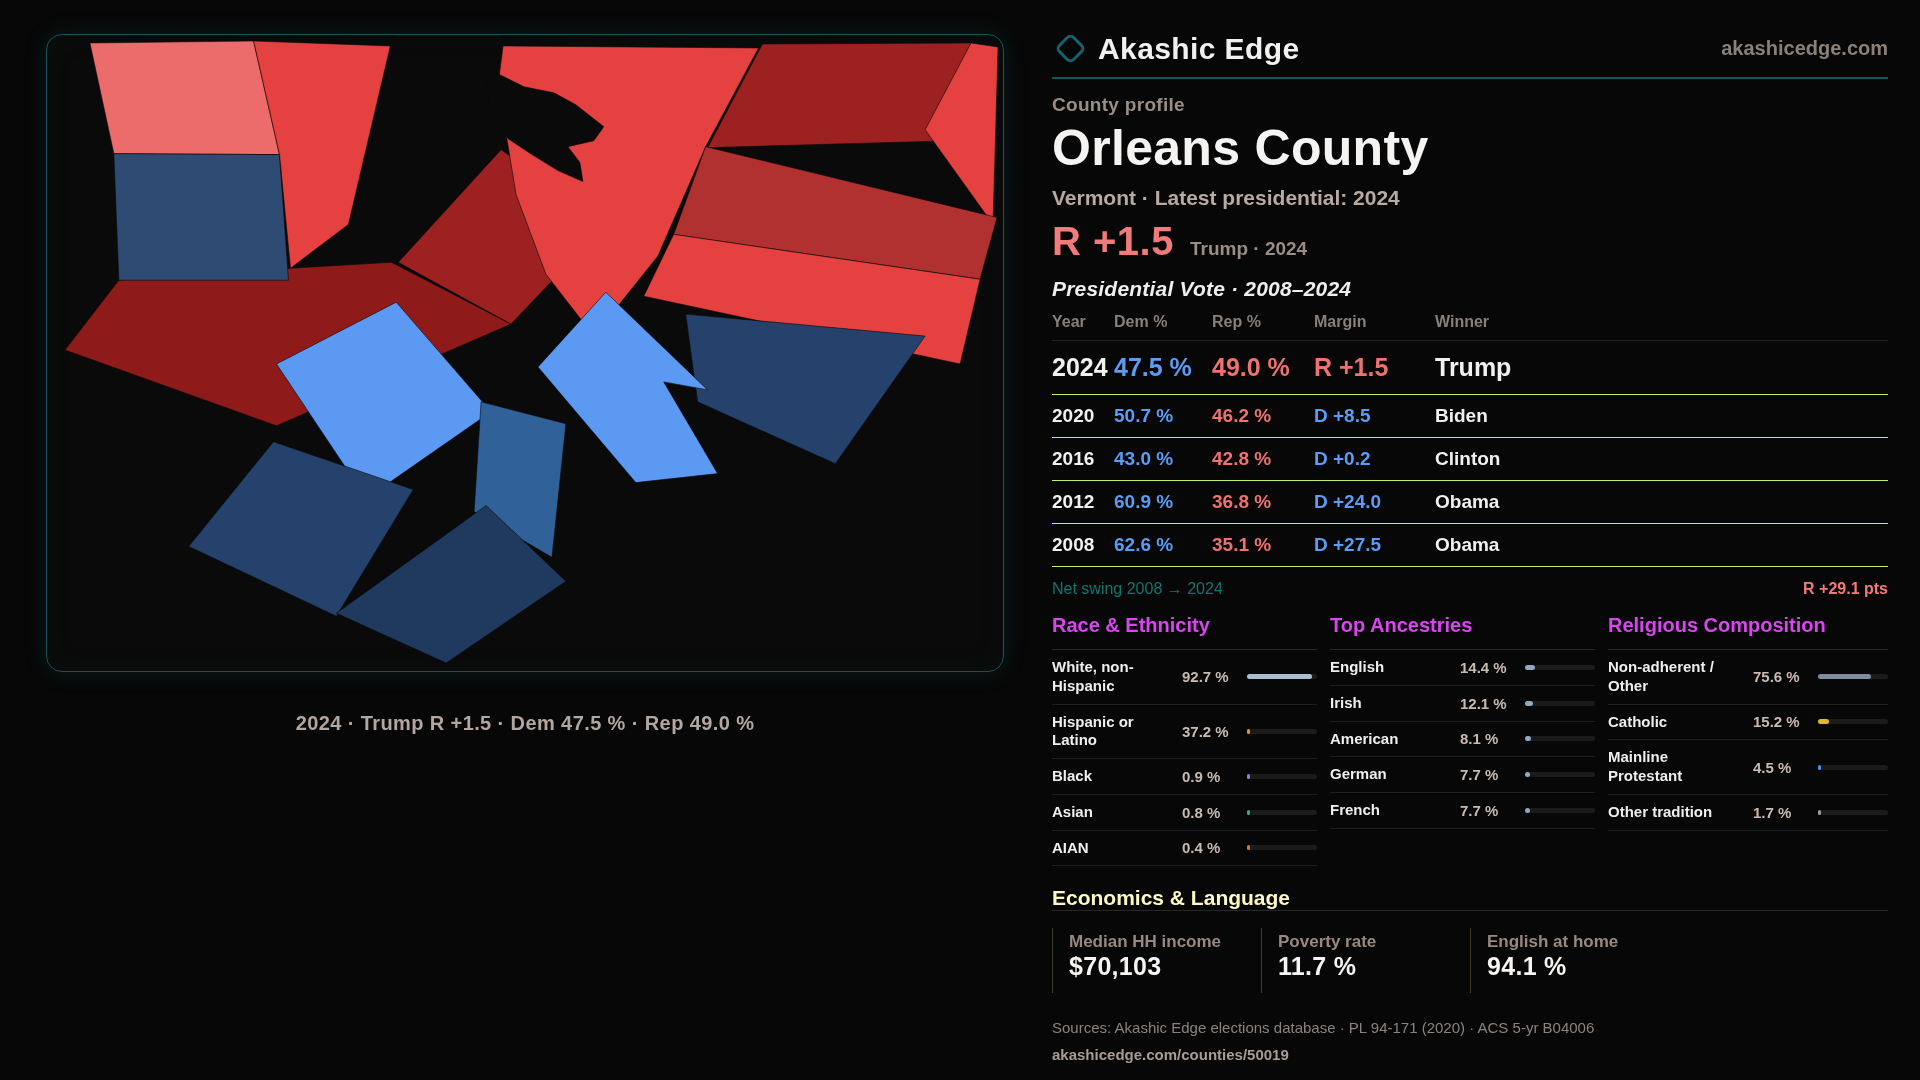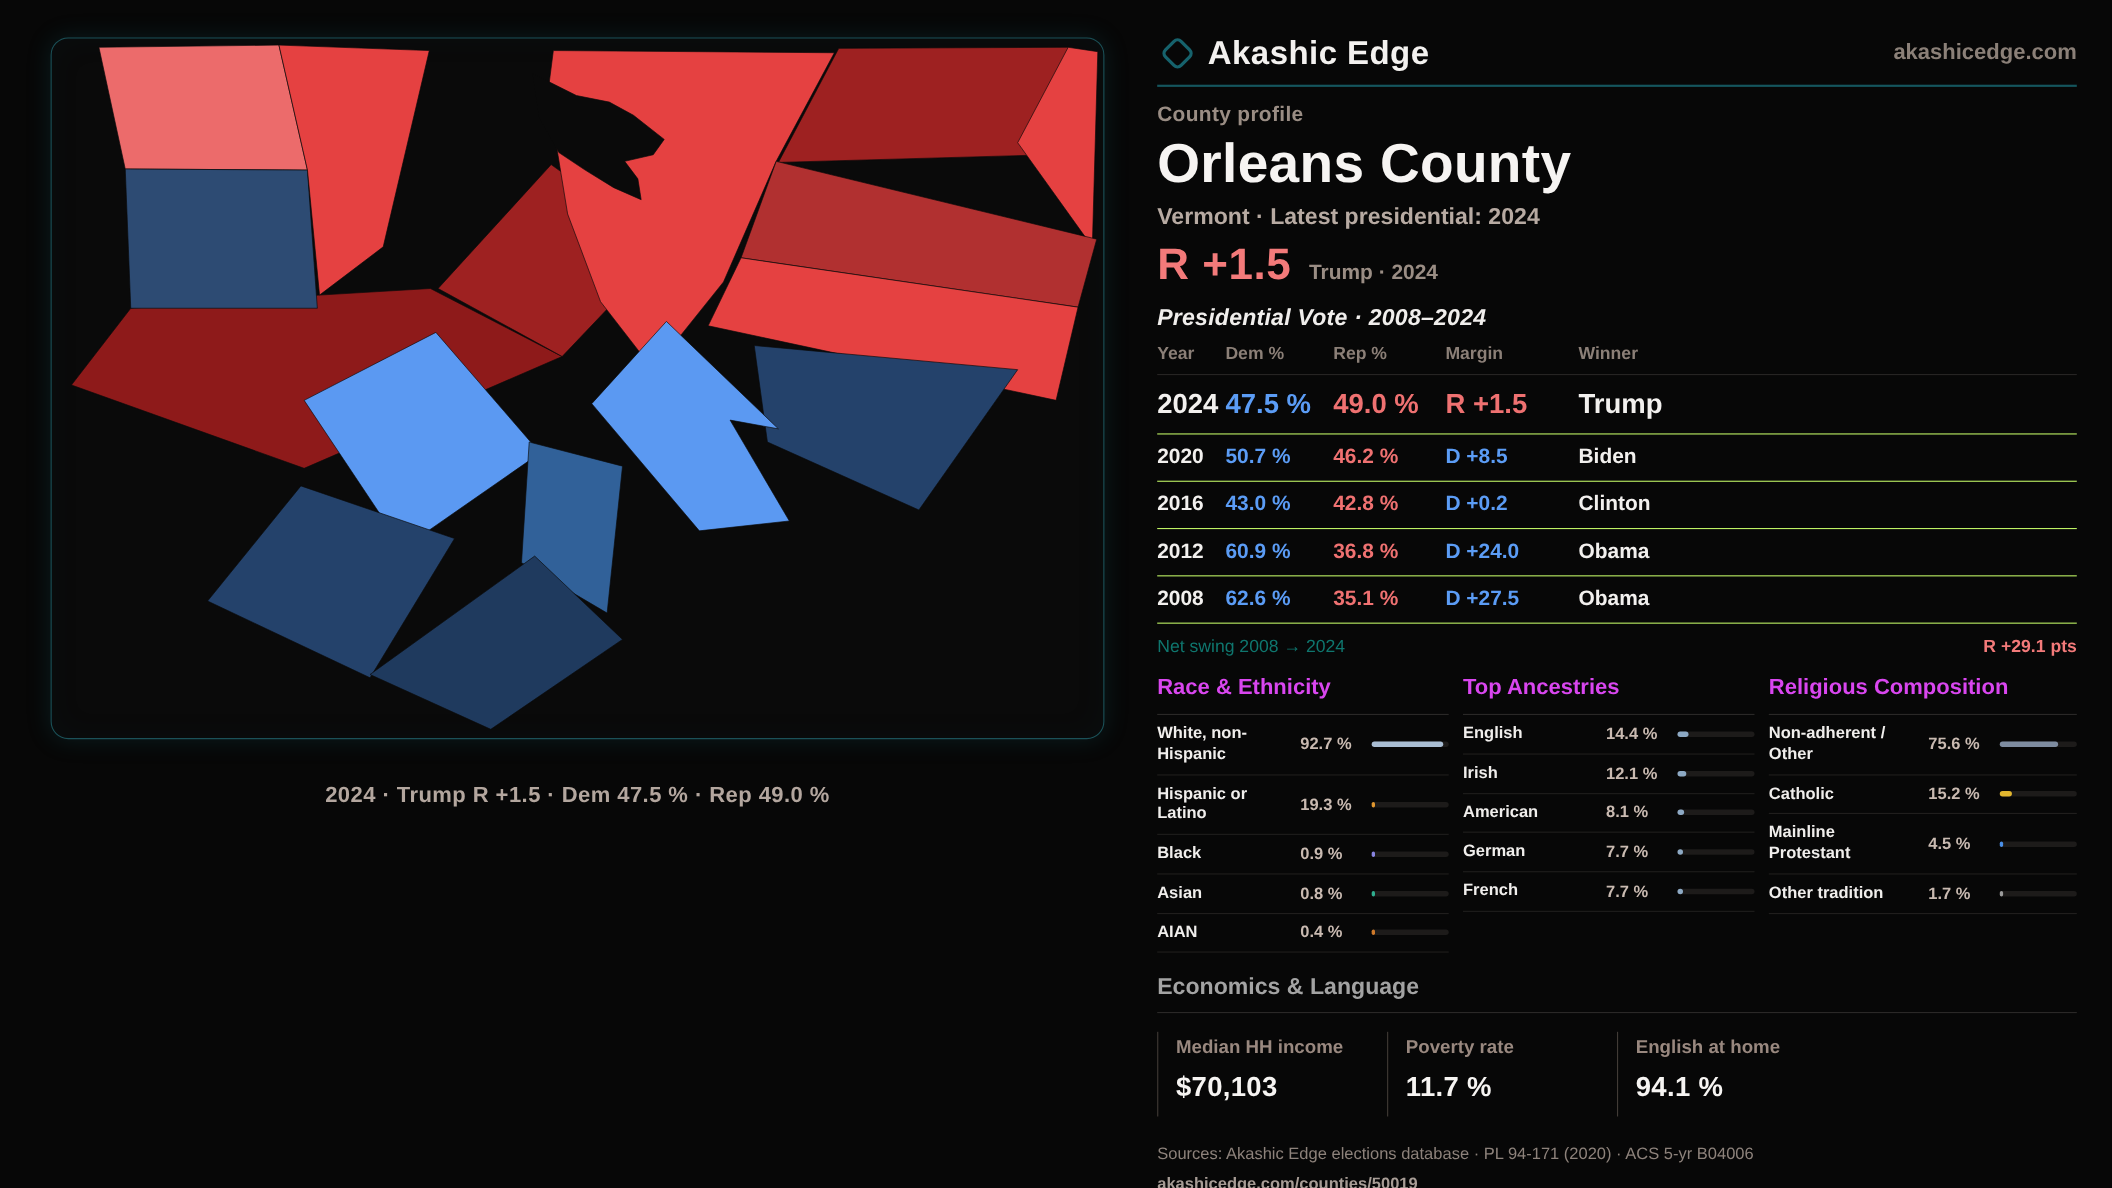--- a/index.html
+++ b/index.html
@@ -52,26 +52,26 @@
   .cols { display:grid; grid-template-columns:265px 265px 280px; column-gap:13px; margin-top:16px; }
   .col-title { font-size:20px; font-weight:700; color:#d946ef; padding-bottom:12px;
                border-bottom:1px solid #2a2827; }
   .stat-row { display:grid; grid-template-columns:1fr 58px 70px; gap:7px; align-items:center;
               padding:8px 0; border-bottom:1px solid #201e1d; min-height:33px; }
   .stat-label { color:#f0eeec; font-size:15px; font-weight:600; line-height:1.25; }
   .stat-value { color:#c9bab1; font-size:15px; font-weight:600; white-space:nowrap; }
   .stat-bar { height:5px; background:#1d1b1a; border-radius:3px; position:relative; }
   .stat-fill { height:5px; border-radius:3px; position:absolute; left:0; top:0; }
 
-  .econ-title { margin-top:20px; font-size:21px; font-weight:700; color:#a3a3a3;
-                padding-bottom:10px; border-bottom:1px solid #2a2827; }
+  .econ-title { margin-top:20px; font-size:21px; font-weight:700; color:#fef9c3;
+                border-bottom:1px solid #2a2827; }
   .econ-grid { display:grid; grid-template-columns:repeat(4,1fr); margin-top:17px; }
   .econ-cell { border-left:1px solid #413b36; padding:4px 0 12px 16px; }
   .econ-label { color:#99887f; font-size:17px; font-weight:600; }
-  .econ-value { color:#f6f4f2; font-size:25px; font-weight:700; margin-top:12px; letter-spacing:.3px; }
+  .econ-value { color:#f6f4f2; font-size:25px; font-weight:700; margin-top:0; letter-spacing:.3px; }
 
   .footer { margin-top:22px; font-size:15px; color:#8d827b; line-height:1.75; }
   .footer-url { color:#a89d96; font-weight:700; }
 </style>
 </head>
 <body>
 
 <div class="map-wrap">
   <svg viewBox="0 0 958 638" preserveAspectRatio="none">
       <polygon points="18,316 72,246 244,234 345,228 465,290 230,392" fill="#8e1a1a" stroke="#0a0a0a" stroke-width="0.6"></polygon>
@@ -171,21 +171,21 @@
       <div>
           <div class="stat-row">
             <div class="stat-label">White, non-Hispanic</div>
             <div class="stat-value">92.7 %</div>
             <div class="stat-bar">
               <div class="stat-fill" style="width: 92.7%; background: rgb(169, 189, 211);"></div>
             </div>
           </div>
           <div class="stat-row">
             <div class="stat-label">Hispanic or Latino</div>
-            <div class="stat-value">19.3 %</div>
+            <div class="stat-value">37.2 %</div>
             <div class="stat-bar">
               <div class="stat-fill" style="width: 4%; background: rgb(224, 150, 47);"></div>
             </div>
           </div>
           <div class="stat-row">
             <div class="stat-label">Black</div>
             <div class="stat-value">0.9 %</div>
             <div class="stat-bar">
               <div class="stat-fill" style="width: 4%; background: rgb(136, 132, 224);"></div>
             </div>

